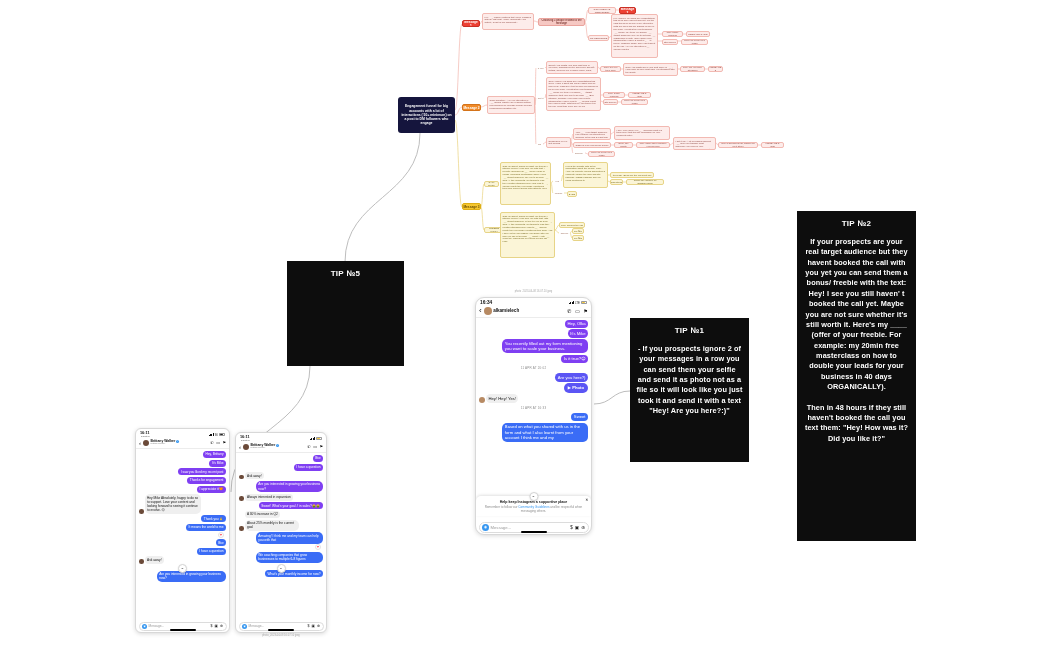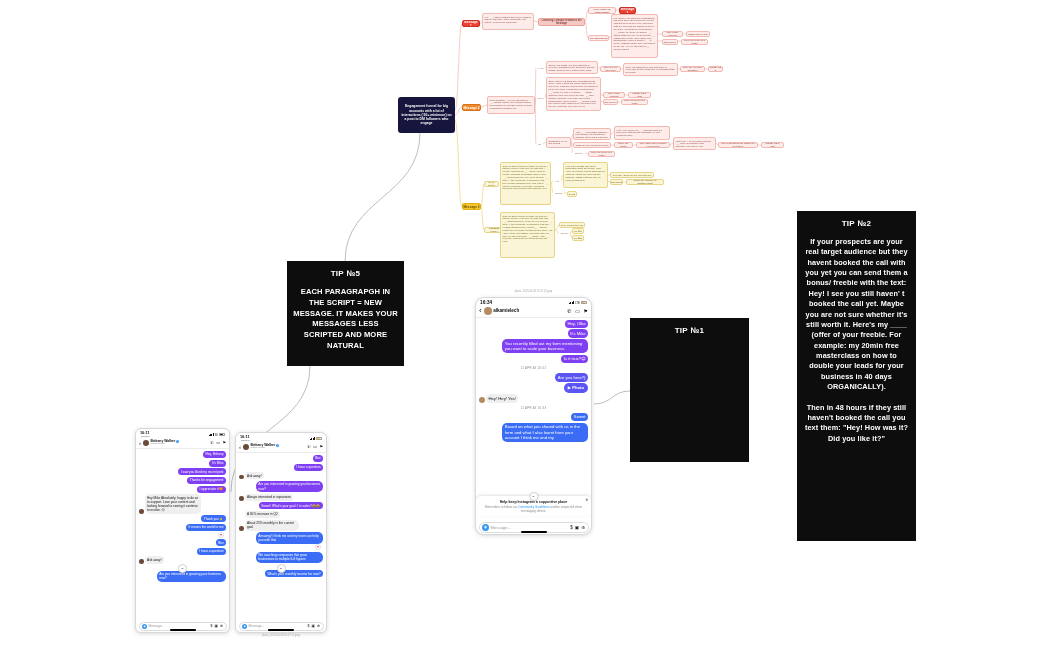--- a/index.html
+++ b/index.html
@@ -204,24 +204,24 @@
       <div class="mm yellowNode" style="left: 484px; top: 227px; width: 20px; height: 6px;">FREEBIE PITCH</div>
       <div class="mm yellowBox" style="left: 500px; top: 212px; width: 55px; height: 46px;">GOT IT! Sweet, based on what you told me I strongly believe I can help you with that. (btw ___ (target audience) let me tell you go from ___ (BIG A) (the prospects you talking to lead they mention struggles here) lead to ___ (dream result) they previously mentioned their goal). And I have on the call session I will share with you how you can let go from ___ (point A) into ___ (Point B). Wanna hop on a quick 15 min call LINK</div>
       <div class="mm yellowNode" style="left: 559px; top: 222px; width: 26px; height: 6px;">They booked the call</div>
       <div class="mm bare" style="left: 559px; top: 231px; width: 11px; height: 5px;">silence</div>
       <div class="mm yellowNode" style="left: 572px; top: 228px; width: 12px; height: 6px;">Tip №1</div>
       <div class="mm yellowNode" style="left: 572px; top: 235px; width: 12px; height: 6px;">Tip №2</div>
     </div>
 
   <div class="tip" id="tip0">
     <div class="tip-title">TIP №5</div>
-    <div class="tip-body">EACH PARAGRAPGH IN THE SCRIPT = NEW MESSAGE. IT MAKES YOUR MESSAGES LESS SCRIPTED AND MORE NATURAL</div>
   </div>
   <div class="tip" id="tip1">
     <div class="tip-title">TIP №1</div>
+    <div class="tip-body">- If you prospects ignore 2 of your messages in a row you can send them your selfie and send it as photo not as a file so it will look like you just took it and send it with a text "Hey! Are you here?:)"</div>
   </div>
   <div class="tip" id="tip2">
     <div class="tip-title">TIP №2</div>
     <div class="tip-body">If your prospects are your real target audience but they havent booked the call with you yet you can send them a bonus/ freebie with the text: Hey! I see you still haven' t booked the call yet. Maybe you are not sure whether it's still worth it. Here's my ____ (offer of your freebie. For example: my 20min free masterclass on how to double your leads for your business in 40 days ORGANICALLY).
 
 Then in 48 hours if they still haven't booked the call you text them: "Hey! How was it? Did you like it?"</div>
   </div>
 
   <div id="phones">
       <div class="phone" style="left: 135px; top: 428px; width: 95px; height: 205px;">

